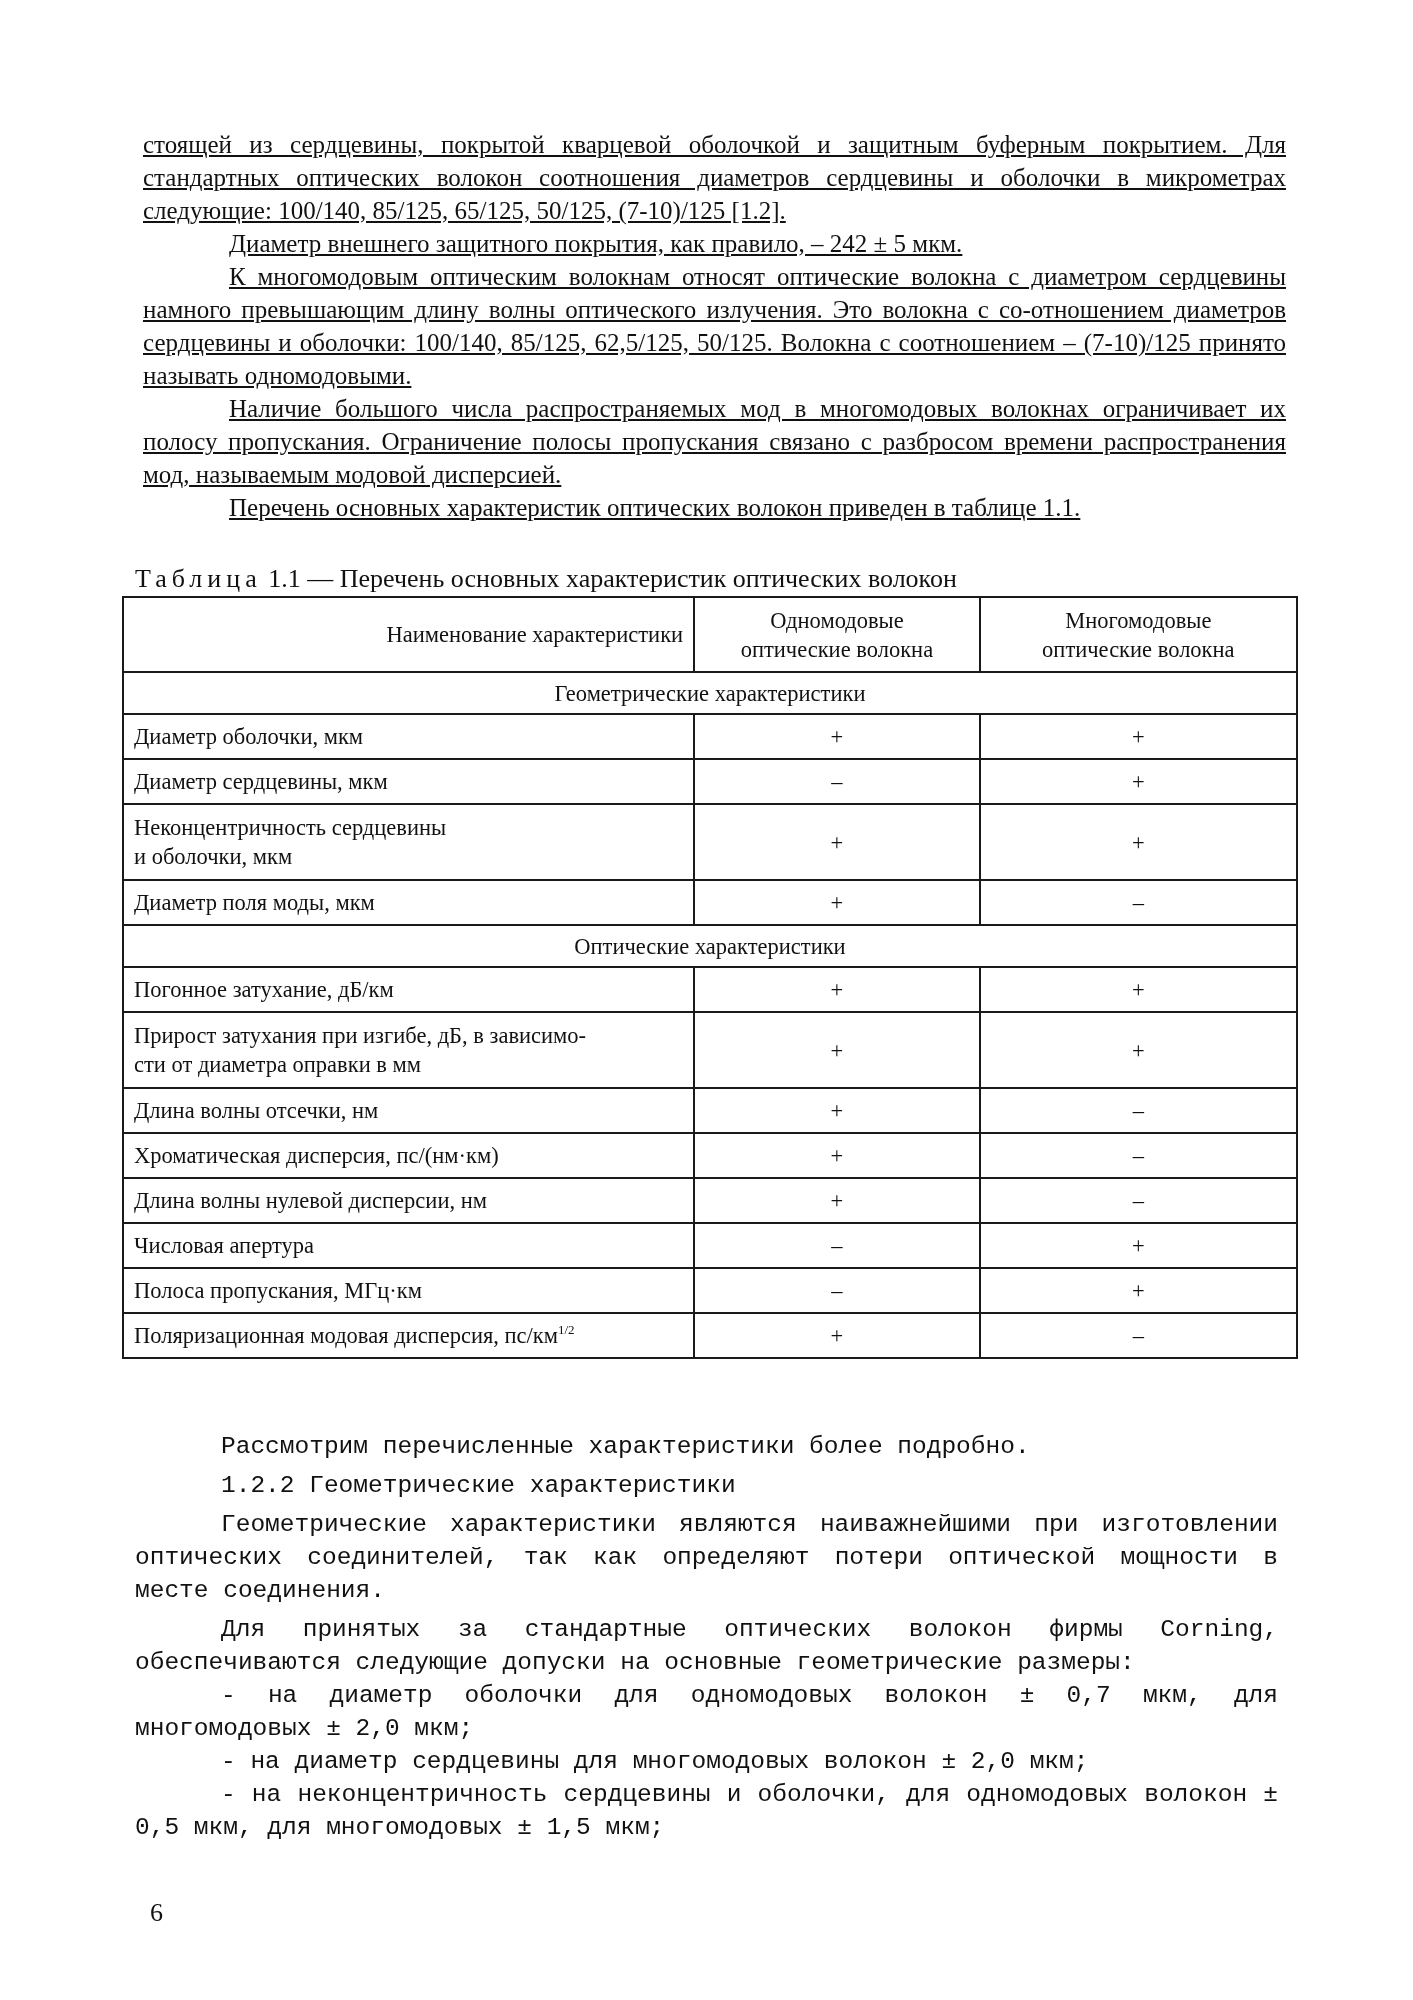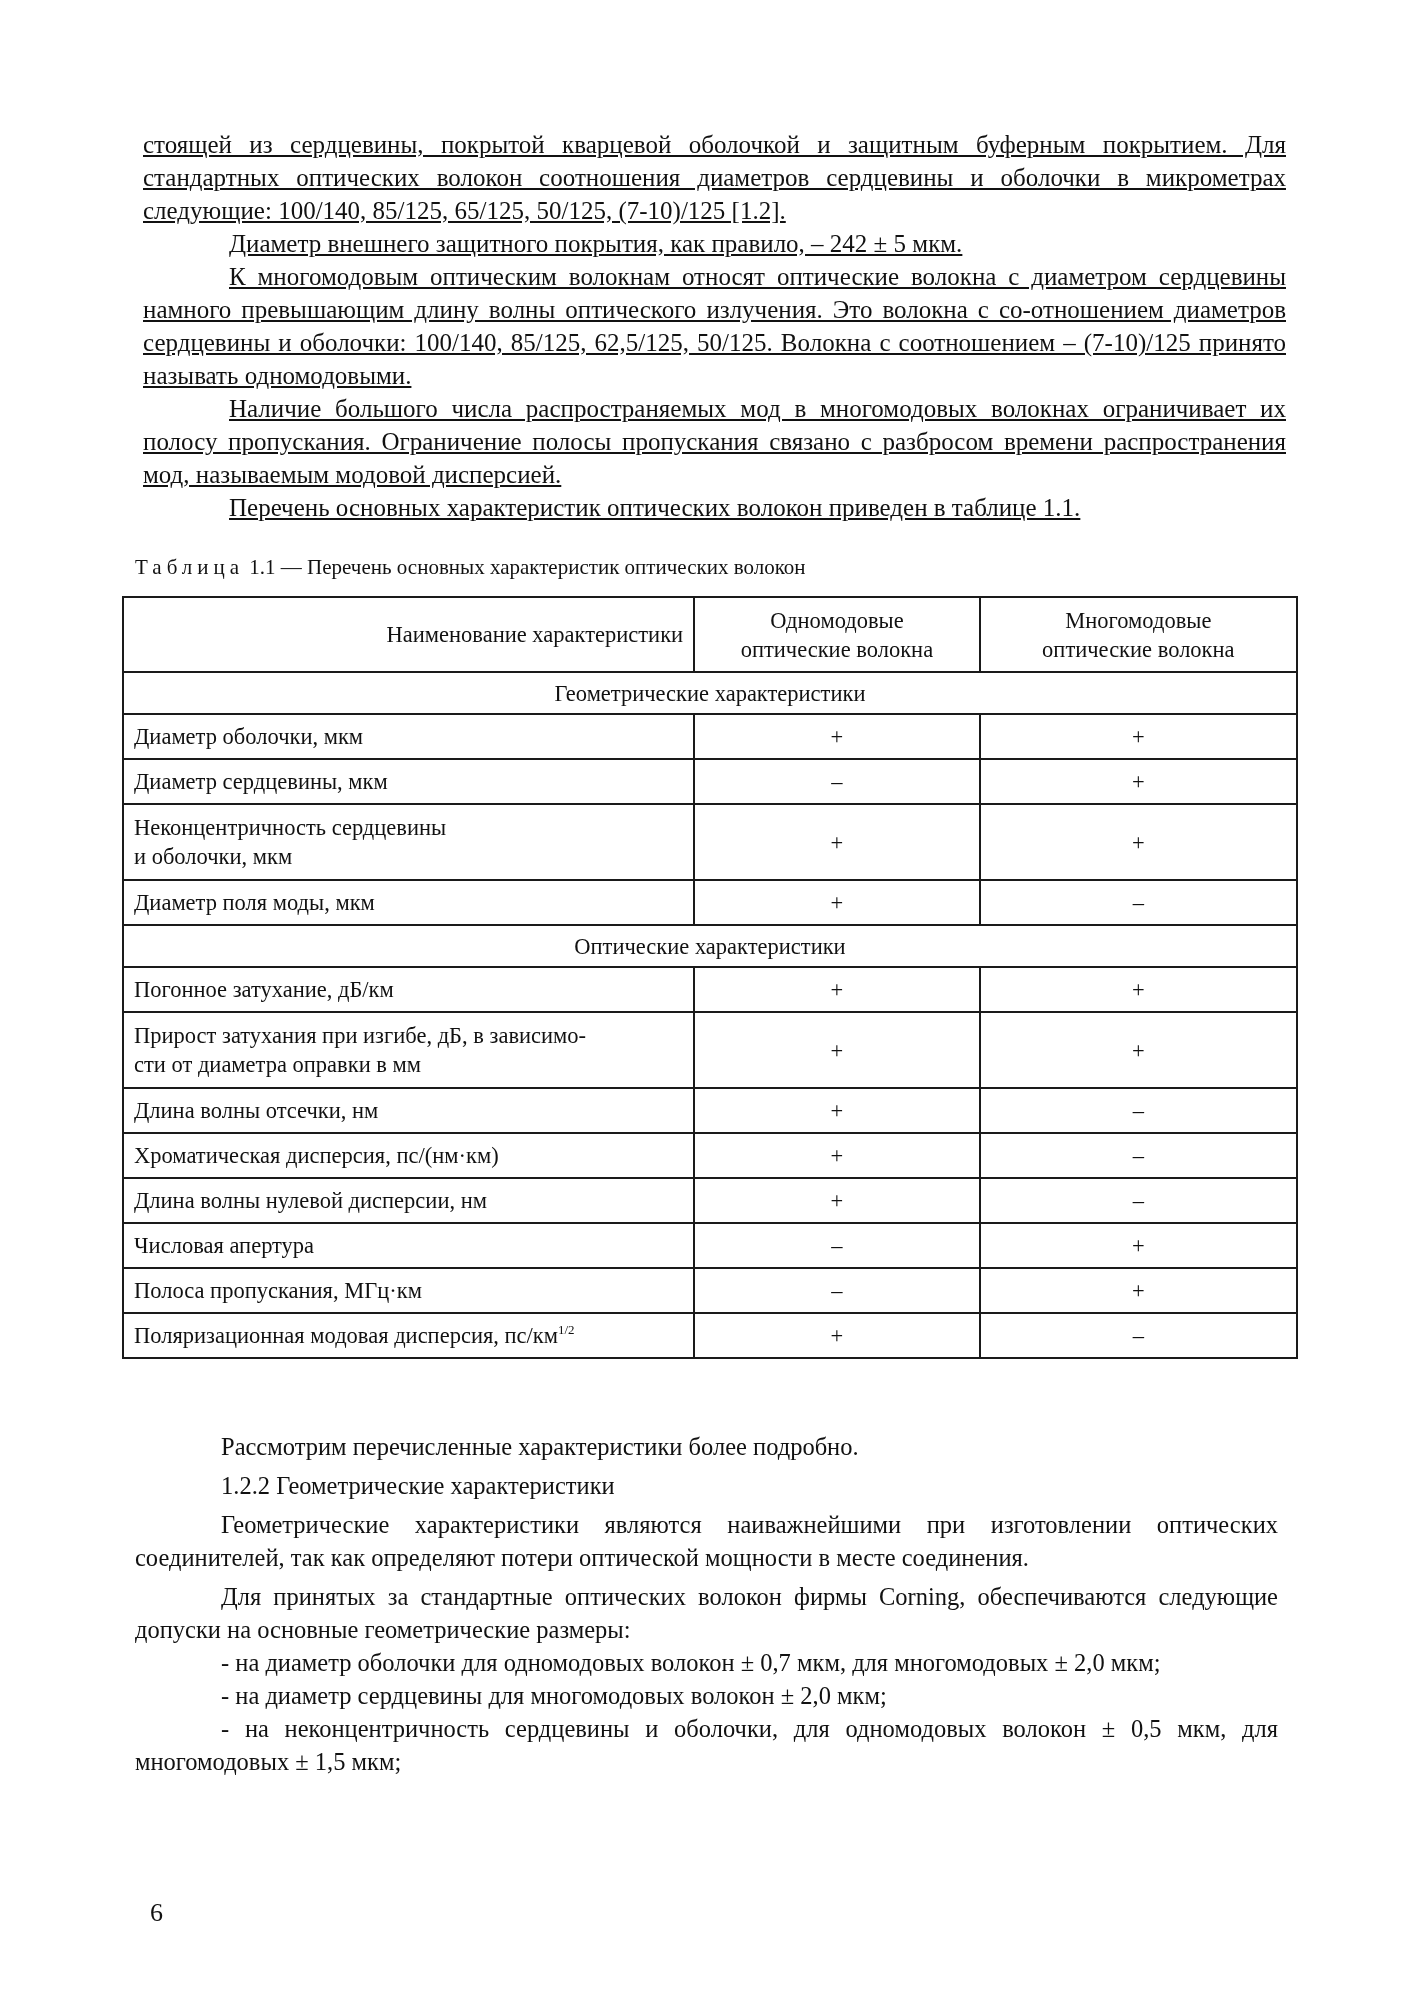--- a/index.html
+++ b/index.html
@@ -7,22 +7,22 @@
     width: 1413px; height: 2000px; position: relative; overflow: hidden;
     font-family: "Liberation Serif", "DejaVu Serif", serif;
     color: #111111;
   }
   .page-text {
     position: absolute; left: 143px; width: 1143px;
     font-size: 25px; line-height: 33px; text-align: justify; text-decoration: underline;
   }
   .p { margin: 0; text-indent: 86px; text-align: justify; }
   .caption {
-    position: absolute; left: 135px; top: 552px;
-    font-size: 21px; line-height: 30px;
+    position: absolute; left: 135px; top: 564px;
+    font-size: 26px; line-height: 30px;
   }
   .caption .spaced { letter-spacing: 5px; }
   table.main {
     position: absolute; left: 122px; top: 596px; width: 1176px;
     border-collapse: collapse; font-size: 22.5px; line-height: 29px;
   }
   table.main td, table.main th {
     border: 2px solid #1a1a1a; padding: 0 10px; font-weight: normal;
   }
   table.main th { text-align: center; }
@@ -144,21 +144,21 @@
     <td class="sign">+</td>
   </tr>
   <tr class="h-1">
     <td><span>Поляризационная модовая дисперсия, пс/км</span><sup>1/2</sup></td>
     <td class="sign">+</td>
     <td class="sign">–</td>
   </tr>
 </tbody>
   </table>
 
-<div class="below" style="top:1430px;">
+<div class="below" style="top:1430px;font-family:Liberation Mono, monospace;">
   <p class="p">Рассмотрим перечисленные характеристики более подробно.</p>
   <p class="p gap">1.2.2 Геометрические характеристики</p>
   <p class="p gap">Геометрические характеристики являются наиважнейшими при изготовлении оптических соединителей, так как определяют потери оптической мощности в месте соединения.</p>
   <p class="p gap">Для принятых за стандартные оптических волокон фирмы Corning, обеспечиваются следующие допуски на основные геометрические размеры:</p>
   <p class="p">- на диаметр оболочки для одномодовых волокон ± 0,7 мкм, для многомодовых ± 2,0 мкм;</p>
   <p class="p">- на диаметр сердцевины для многомодовых волокон ± 2,0 мкм;</p>
   <p class="p">- на неконцентричность сердцевины и оболочки, для одномодовых волокон ± 0,5 мкм, для многомодовых ± 1,5 мкм;</p>
 </div>
 
 <div class="page-number">6</div>

